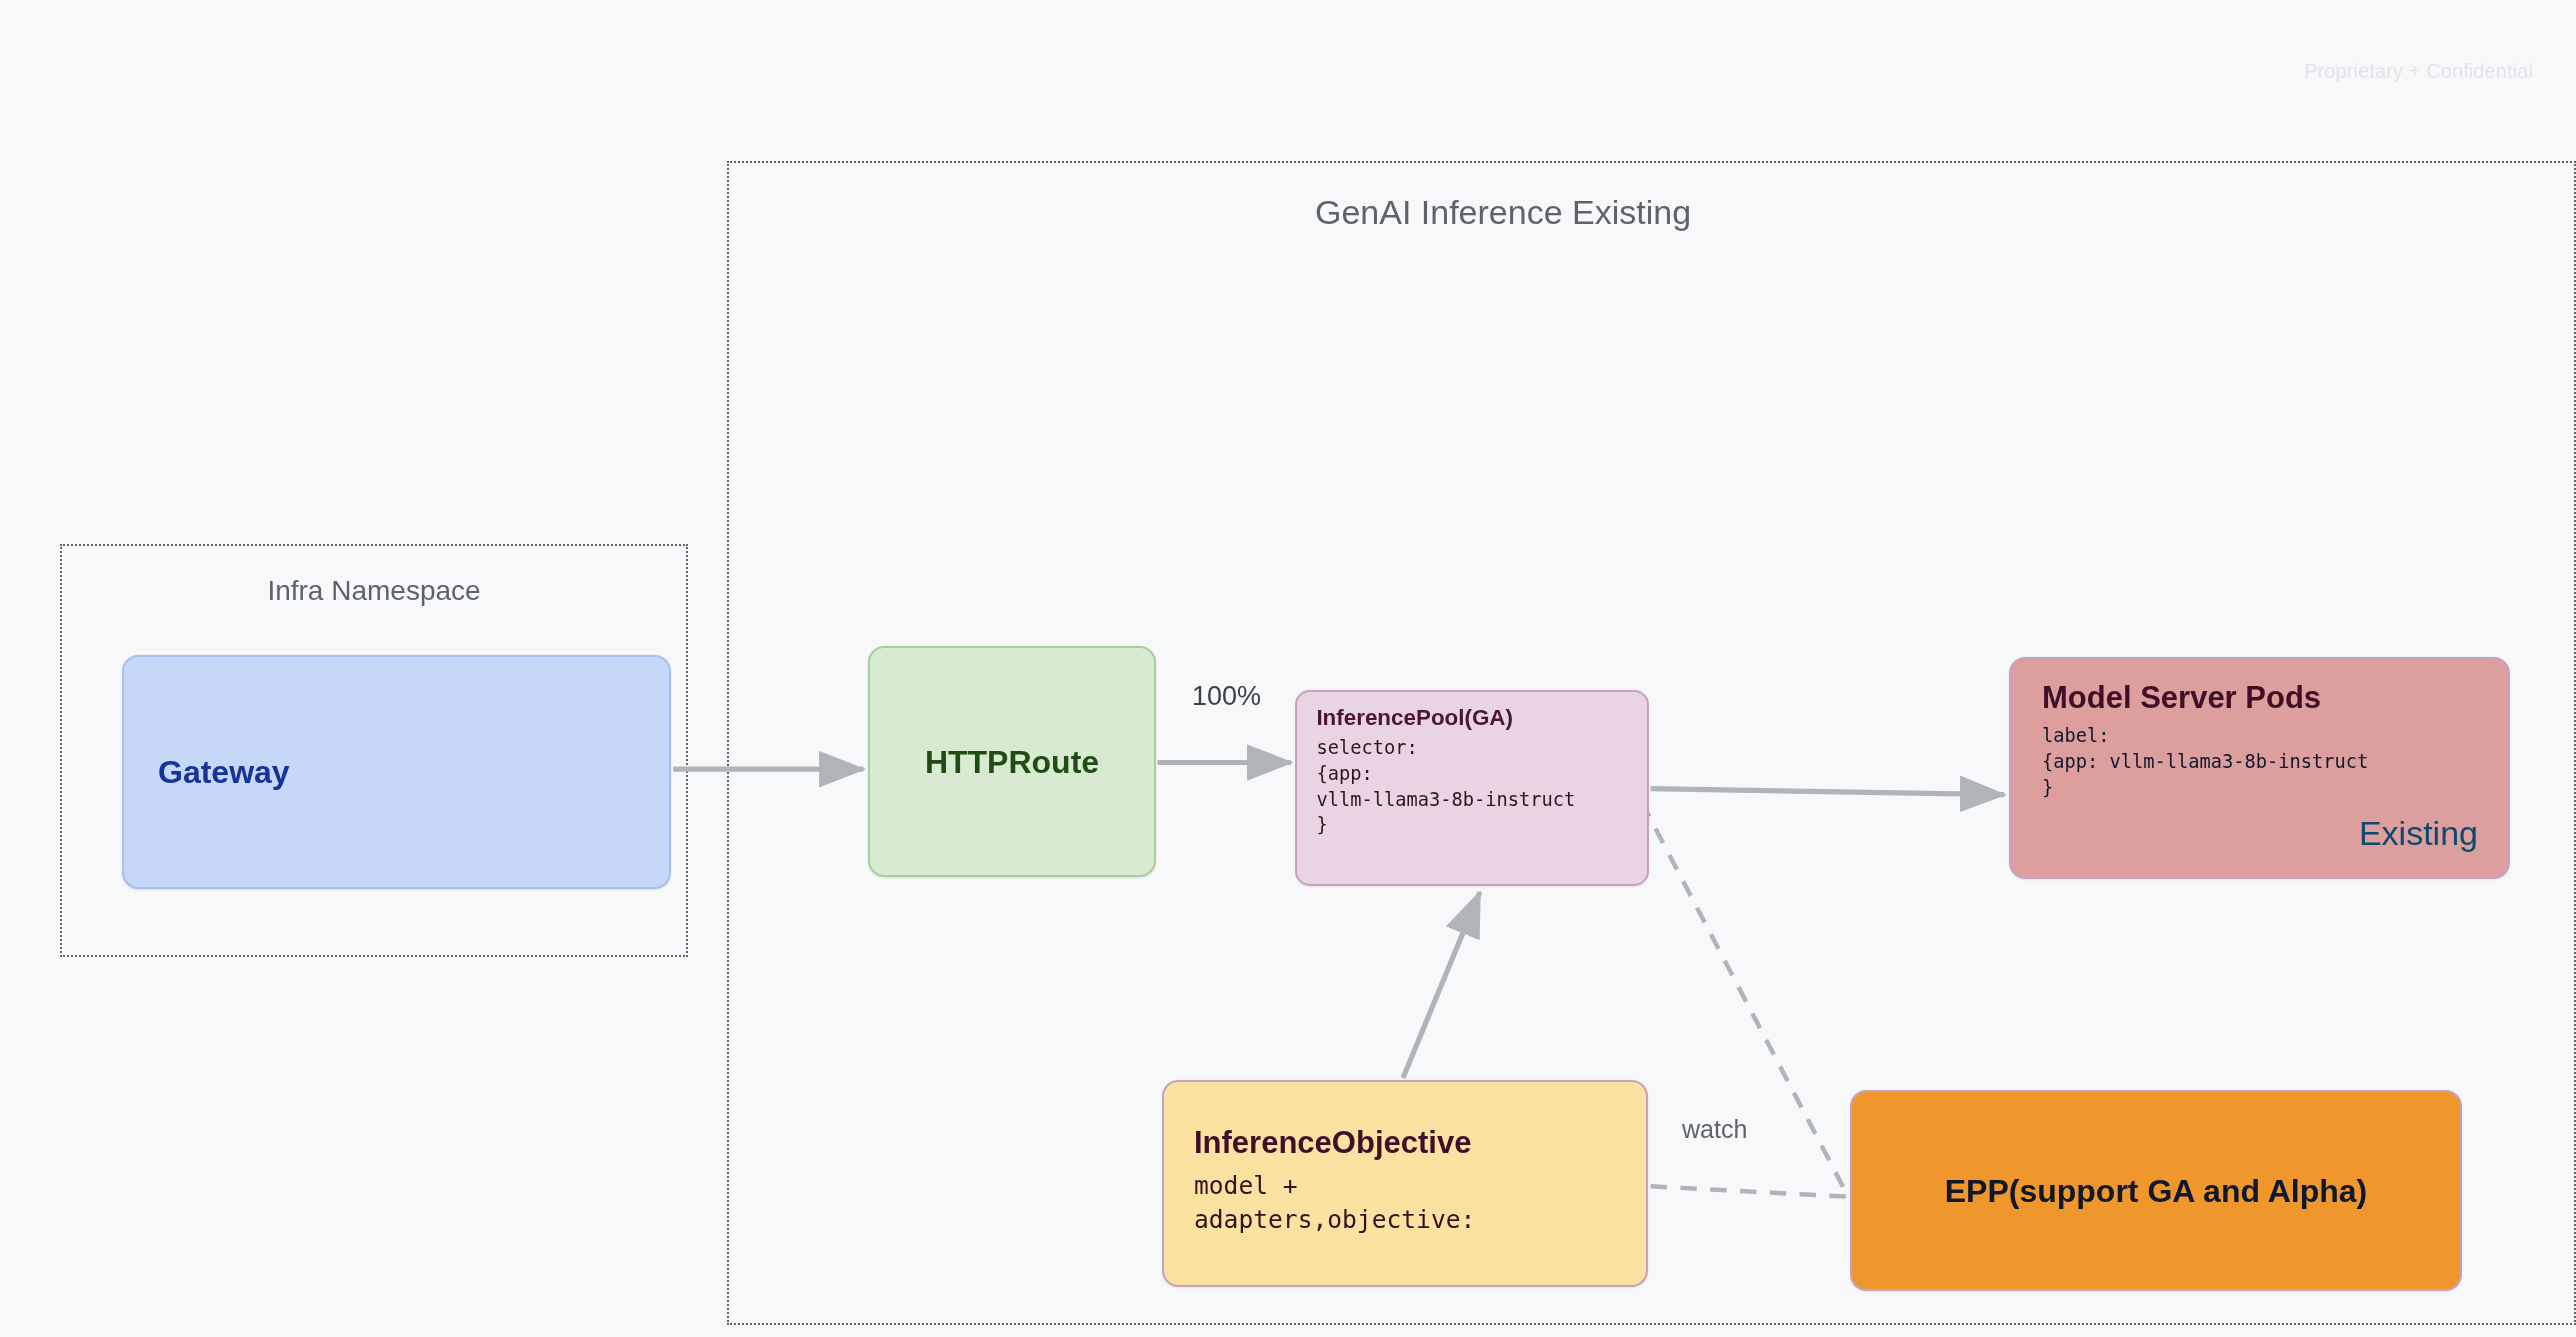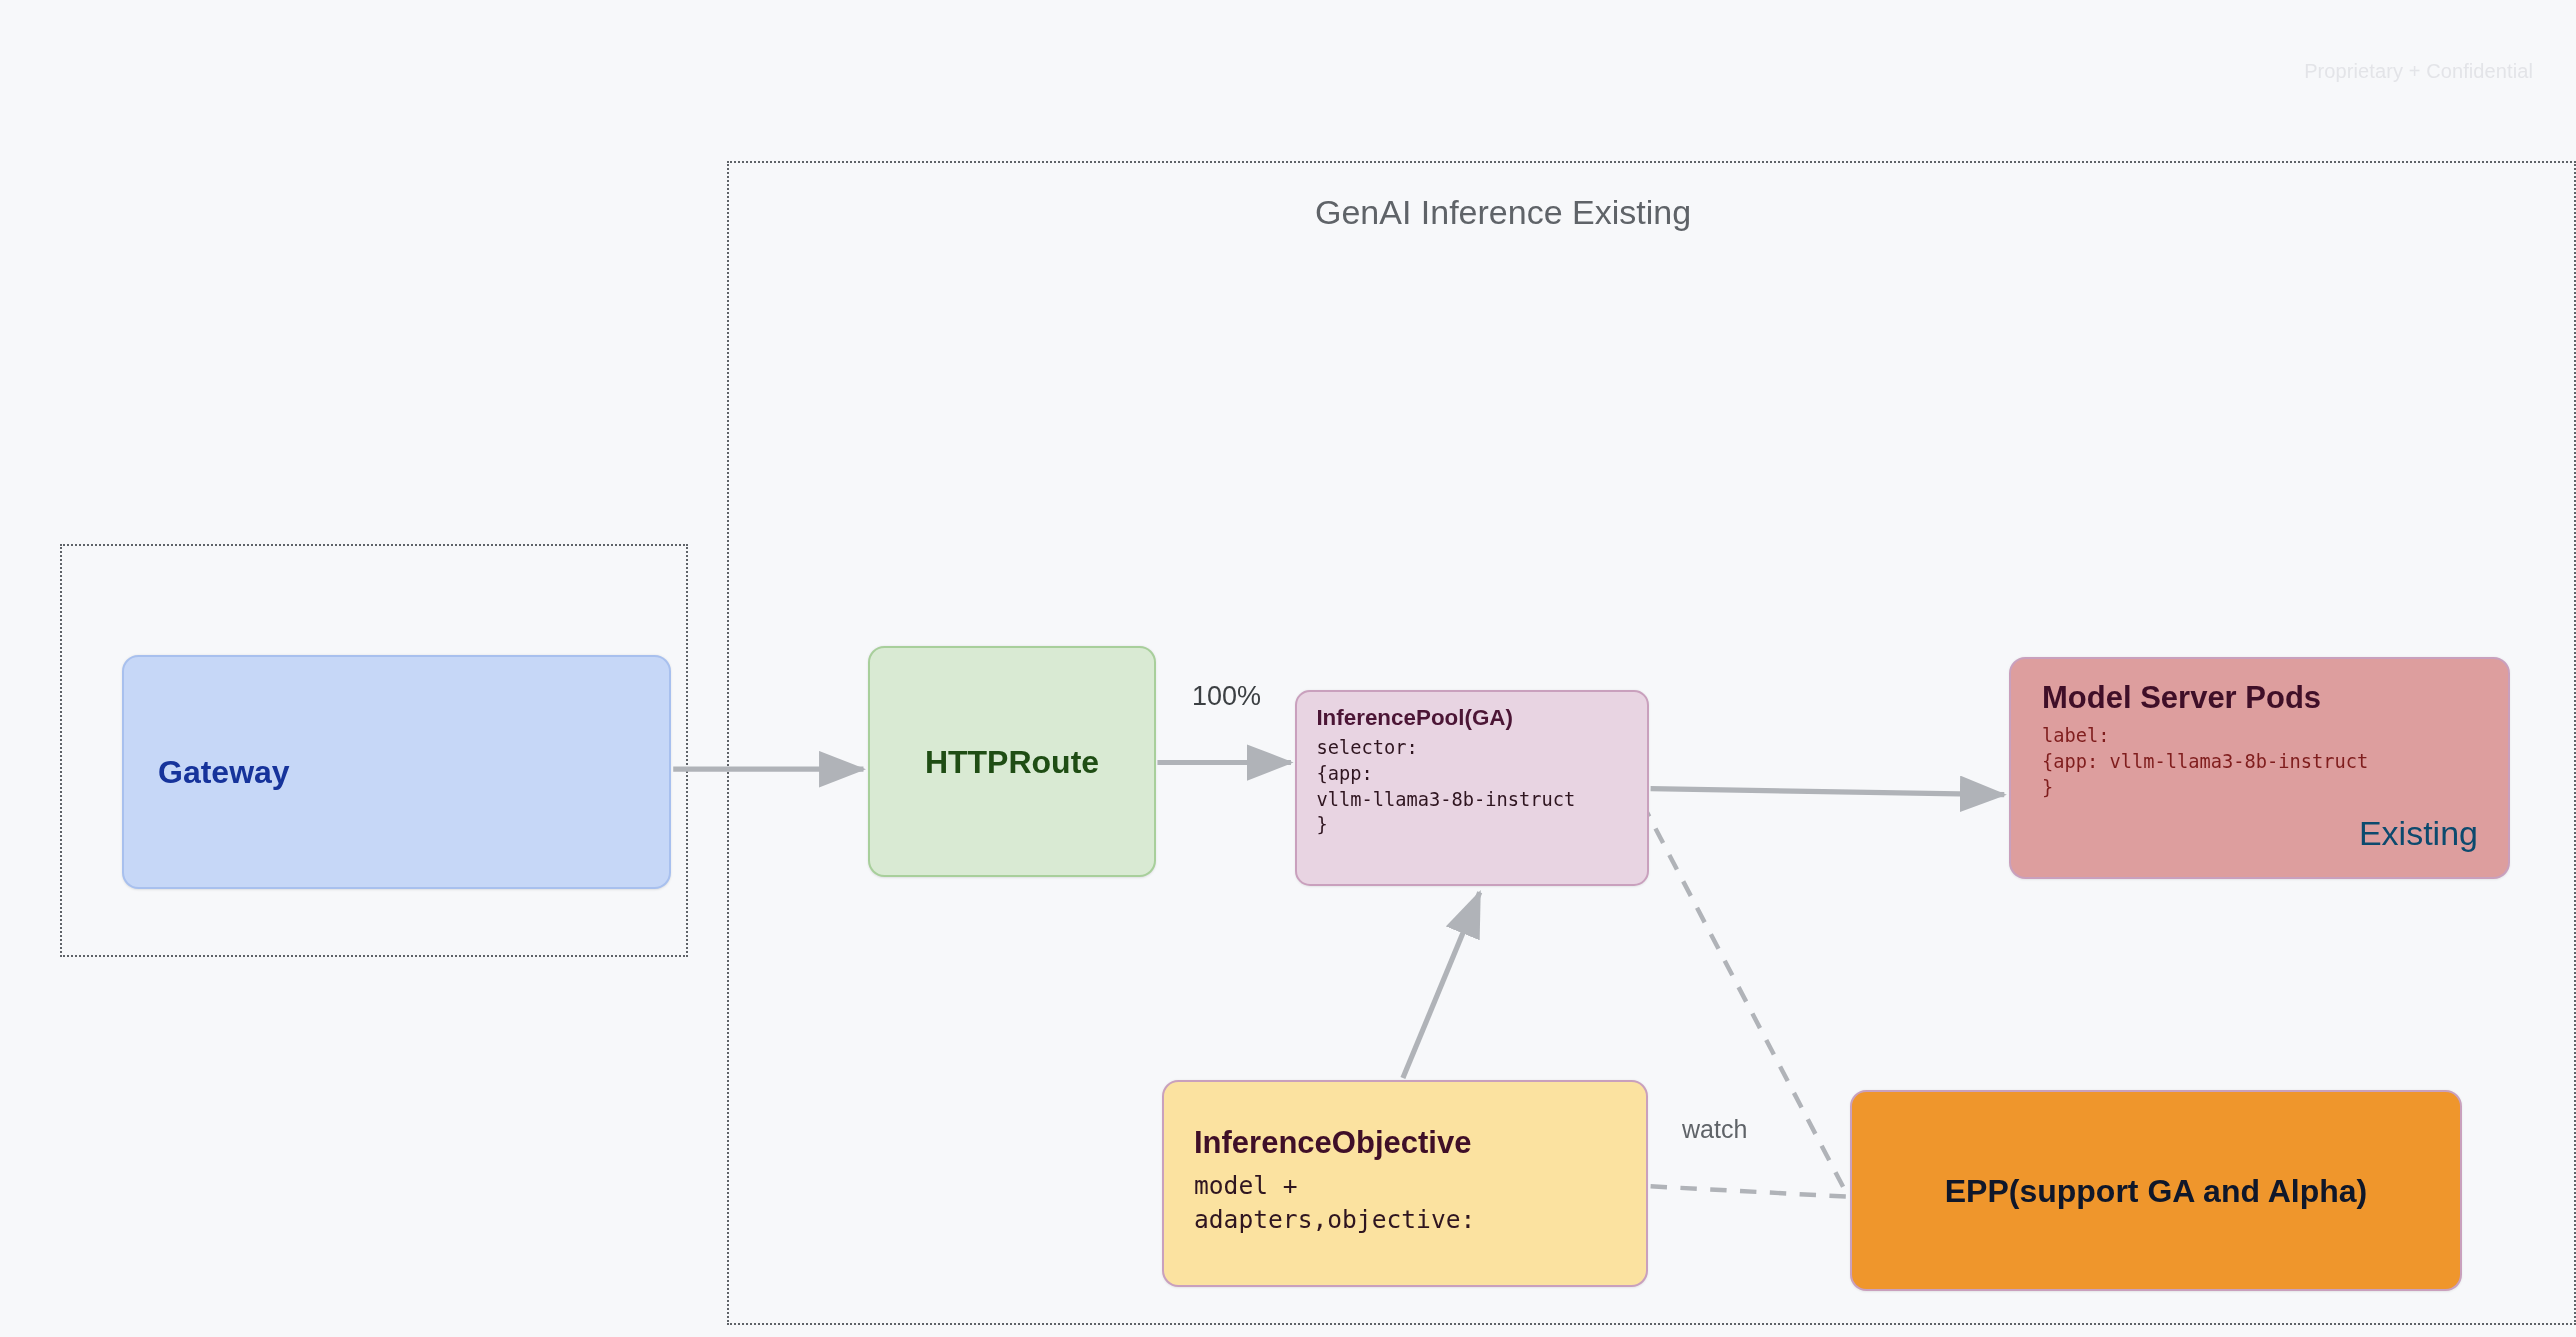--- a/index.html
+++ b/index.html
@@ -135,21 +135,21 @@
     background: #dd9e9e;
     border: 2.2px solid #c9a0bd;
     box-shadow: 0 0.7px 2.2px rgba(0,0,0,0.08);
   }
   #modelserver .title {
     position: absolute; left: 31px; top: 21px;
     font-size: 31px; color: #3f0f28; text-align: right;
   }
   #modelserver .sub {
     position: absolute; left: 31px; top: 64px;
-    font-size: 18.7px; color: #7f1d1d;
+    font-size: 18.7px; color: #0f172a;
   }
   #existing-watermark {
     position: absolute;
     right: 30px; bottom: 24px;
     font-size: 34px;
     color: #0c4a6e;
     white-space: nowrap;
   }
 
   
@@ -204,20 +204,21 @@
 <body>
 
 <div id="canvas">
 
   <div class="confidential">Proprietary + Confidential</div>
 
   <div class="ns-box" id="genai-ns"></div>
   <div class="ns-title" id="genai-ns-title">GenAI Inference Existing</div>
 
   <div class="ns-box" id="infra-ns"></div>
+  <div class="ns-title" id="infra-ns-title">Infra Namespace</div>
 
   <svg id="connectors" viewBox="0 0 3452 1792">
     <defs>
       <marker id="arrowhead" markerWidth="9" markerHeight="7" refX="8.5" refY="3.5" orient="auto" markerUnits="strokeWidth">
         <polygon points="0 0, 9 3.5, 0 7" fill="#b0b3b8"></polygon>
       </marker>
     </defs>
 
     <line x1="902" y1="1031" x2="1157" y2="1031" stroke="#b0b3b8" stroke-width="7" marker-end="url(#arrowhead)"></line>
 

